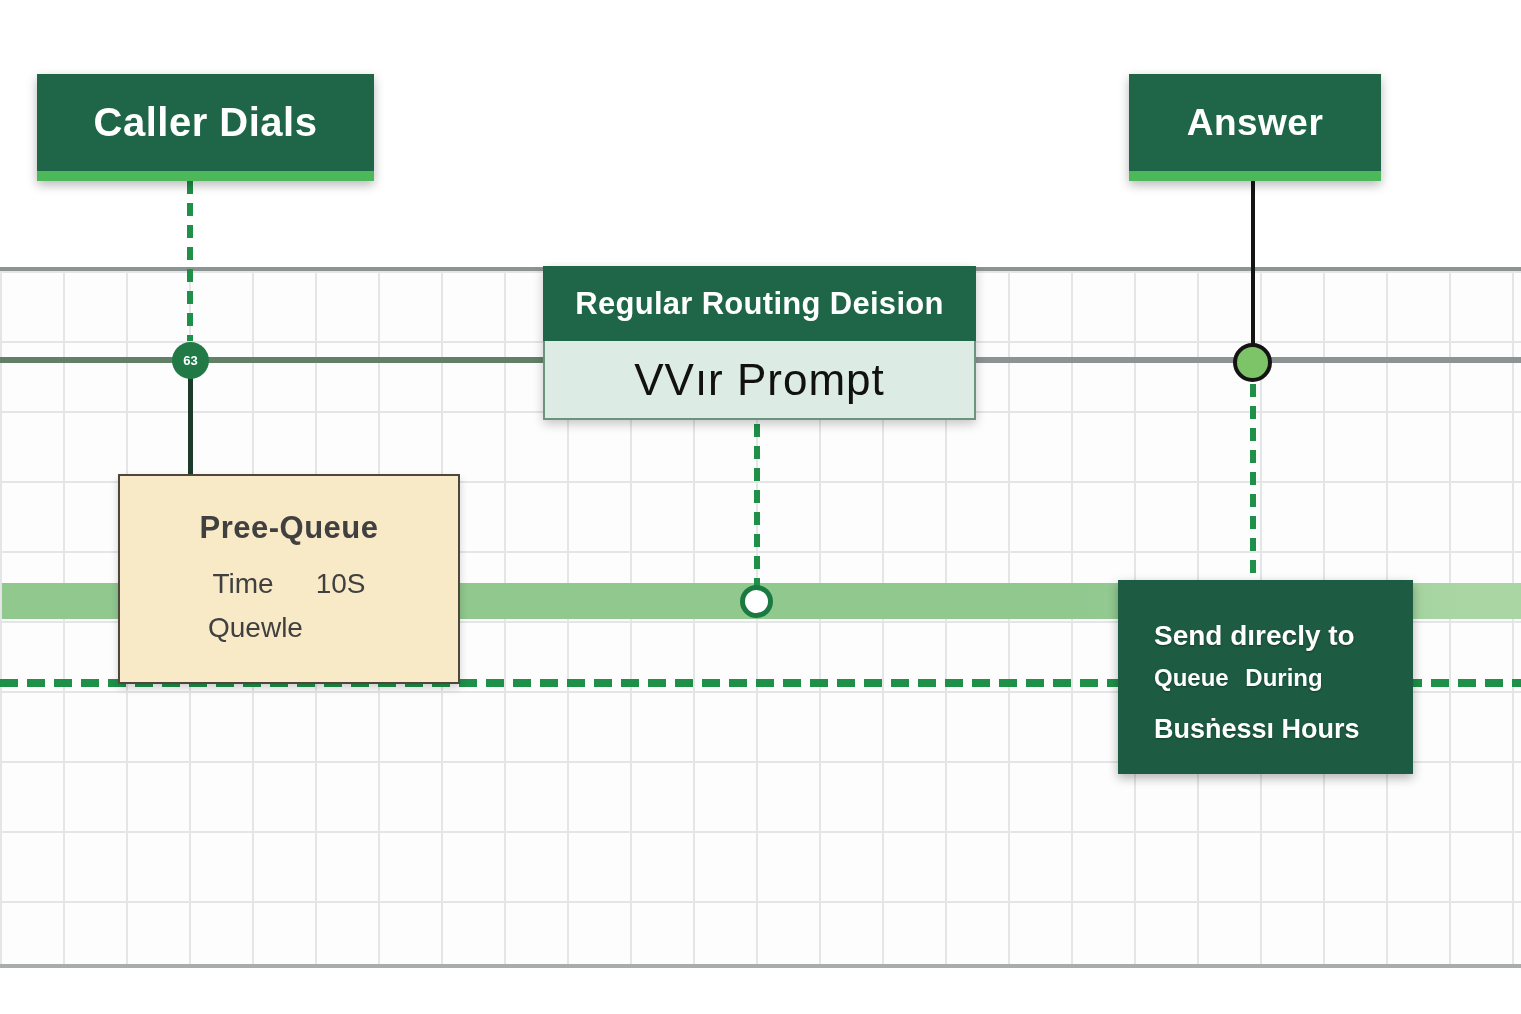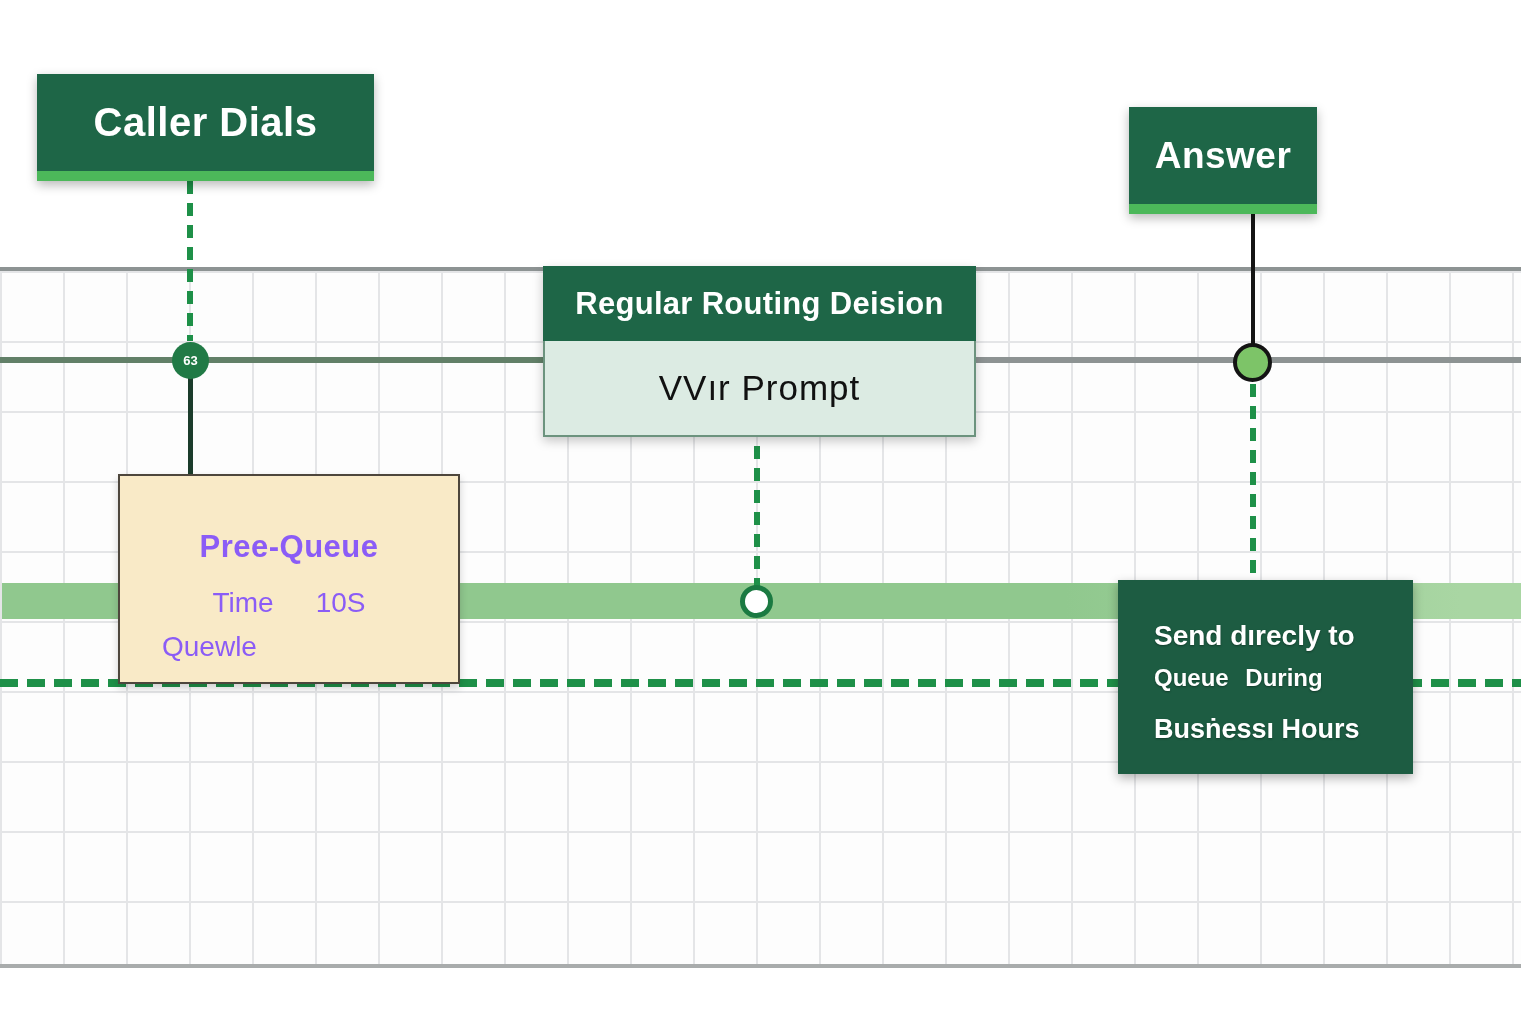--- a/index.html
+++ b/index.html
@@ -81,49 +81,49 @@
   .title-box{
     position:absolute;top:74px;height:97px;
     background:var(--header-green);
     border-bottom:10px solid var(--strip-green);
     box-shadow:0 4px 10px rgba(0,0,0,0.28);
     display:flex;align-items:center;justify-content:center;
     color:#ffffff;font-size:40px;font-weight:bold;letter-spacing:0.5px;
     z-index:6;
   }
   .title-box.caller{left:37px;width:337px;text-align:right;}
-  .title-box.answer{left:1129px;width:188px;font-size:37px;margin-top:33px;}
+  .title-box.answer{left:1129px;width:252px;font-size:37px;}
   
   .routing-box{
     position:absolute;left:543px;top:266px;width:433px;z-index:6;
     box-shadow:0 4px 10px rgba(0,0,0,0.22);
   }
   .routing-header{
     height:75px;background:var(--header-green);
     display:flex;align-items:center;justify-content:center;
     color:#ffffff;font-size:31px;font-weight:bold;letter-spacing:0.3px;
   }
   .routing-body{
-    height:96px;background:var(--pale-body);
+    height:79px;background:var(--pale-body);
     border:2px solid #6c937e;border-top:none;box-sizing:border-box;
     display:flex;align-items:center;justify-content:center;
-    color:#111111;font-size:35px;letter-spacing:1px;
+    color:#111111;font-size:44px;letter-spacing:1px;
   }
   
   .pre-queue-box{
     position:absolute;left:118px;top:474px;width:342px;height:210px;
     background:var(--cream);
     border:2px solid #4d463c;box-sizing:border-box;
     box-shadow:0 4px 8px rgba(0,0,0,0.18);
-    z-index:6;color:#8b5cf6;
-    display:flex;flex-direction:column;align-items:center;justify-content:center;
+    z-index:6;color:#404040;
+    display:flex;flex-direction:column;align-items:center;
   }
   .pre-queue-title{margin-top:34px;font-size:31px;font-weight:bold;letter-spacing:0.5px;}
   .pre-queue-time{margin-top:22px;font-size:28px;display:flex;gap:42px;}
-  .pre-queue-line3{margin-top:12px;font-size:28px;align-self:flex-start;margin-left:42px;}
+  .pre-queue-line3{margin-top:12px;font-size:28px;align-self:flex-start;margin-left:88px;}
   
   .send-box{
     position:absolute;left:1118px;top:580px;width:295px;height:194px;
     background:var(--send-green);
     box-shadow:0 4px 10px rgba(0,0,0,0.3);
     z-index:6;color:#ffffff;
     padding:40px 0 0 36px;box-sizing:border-box;
     text-shadow:0 1px 2px rgba(0,0,0,0.35);
   }
   .send-line1{font-size:28px;font-weight:bold;}

